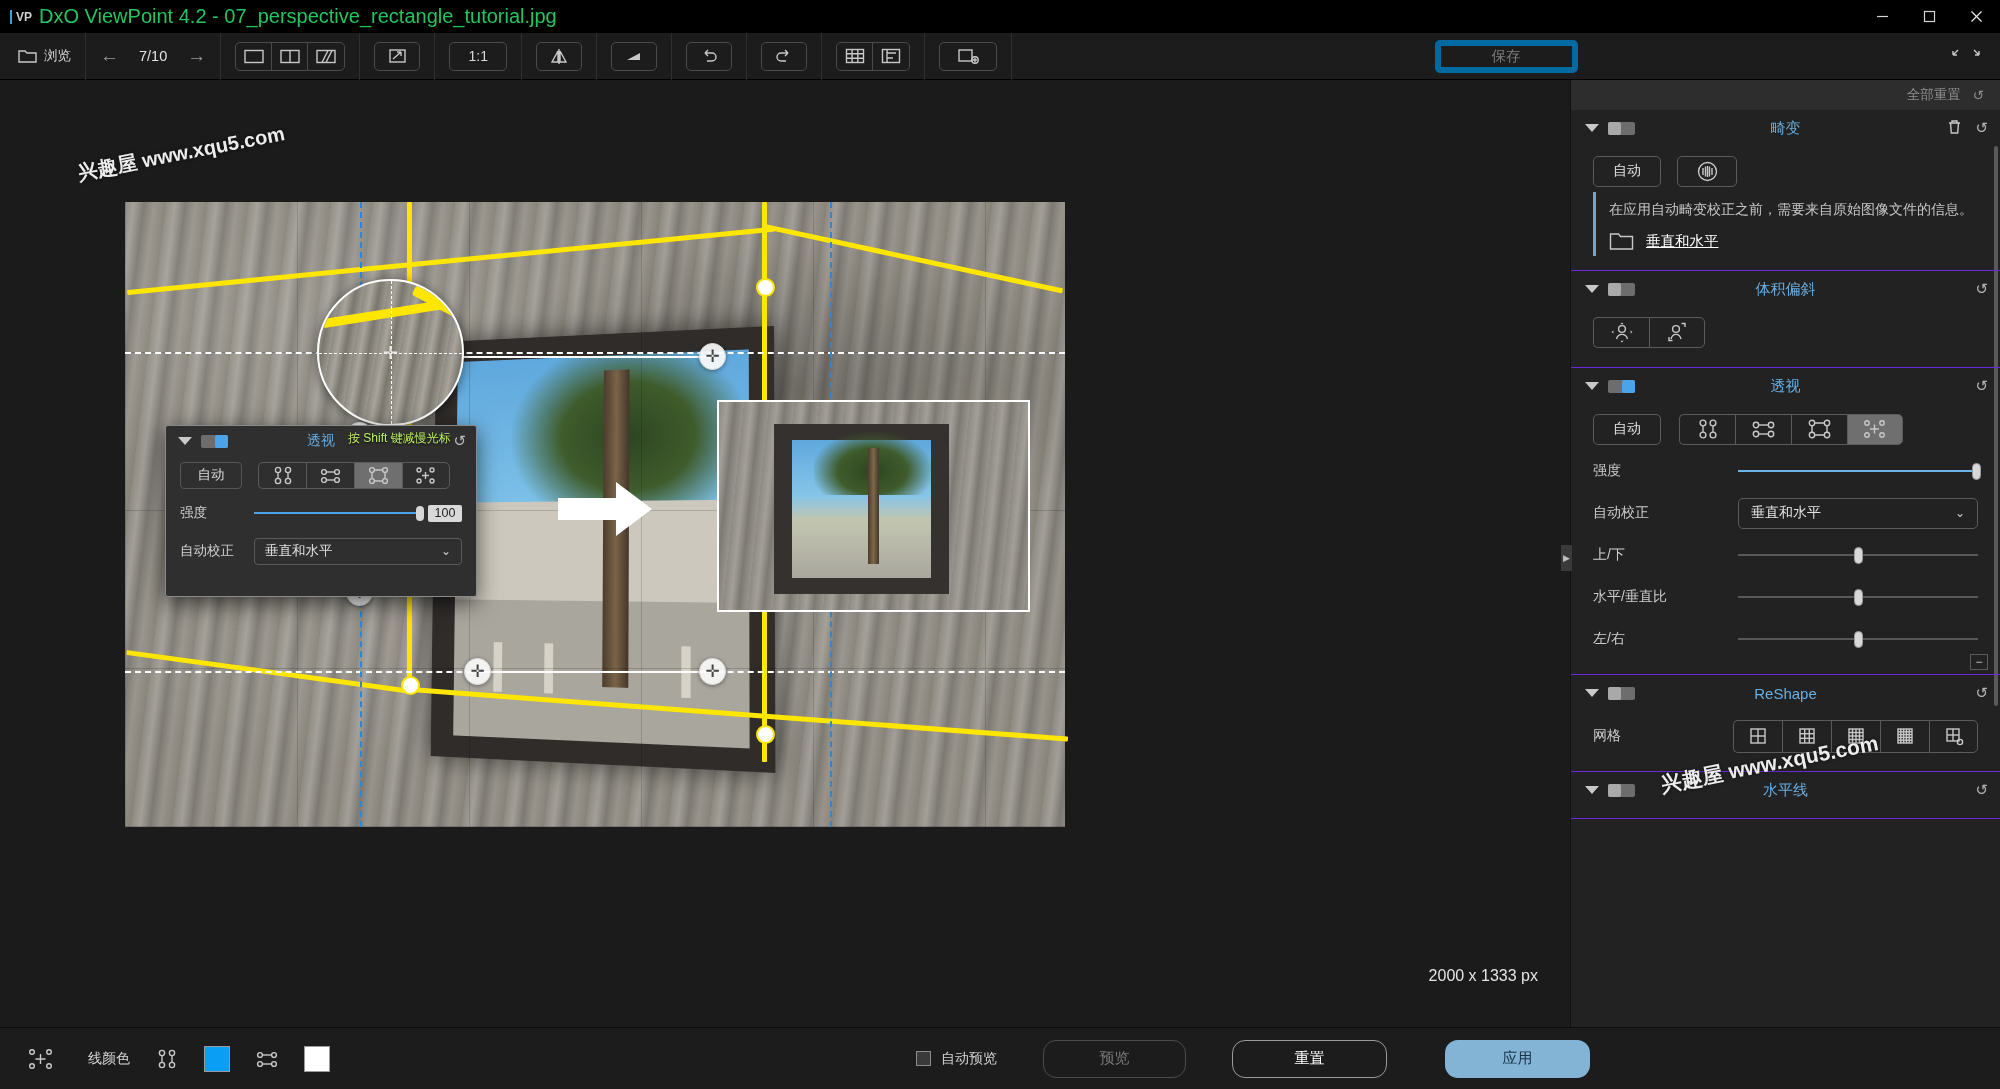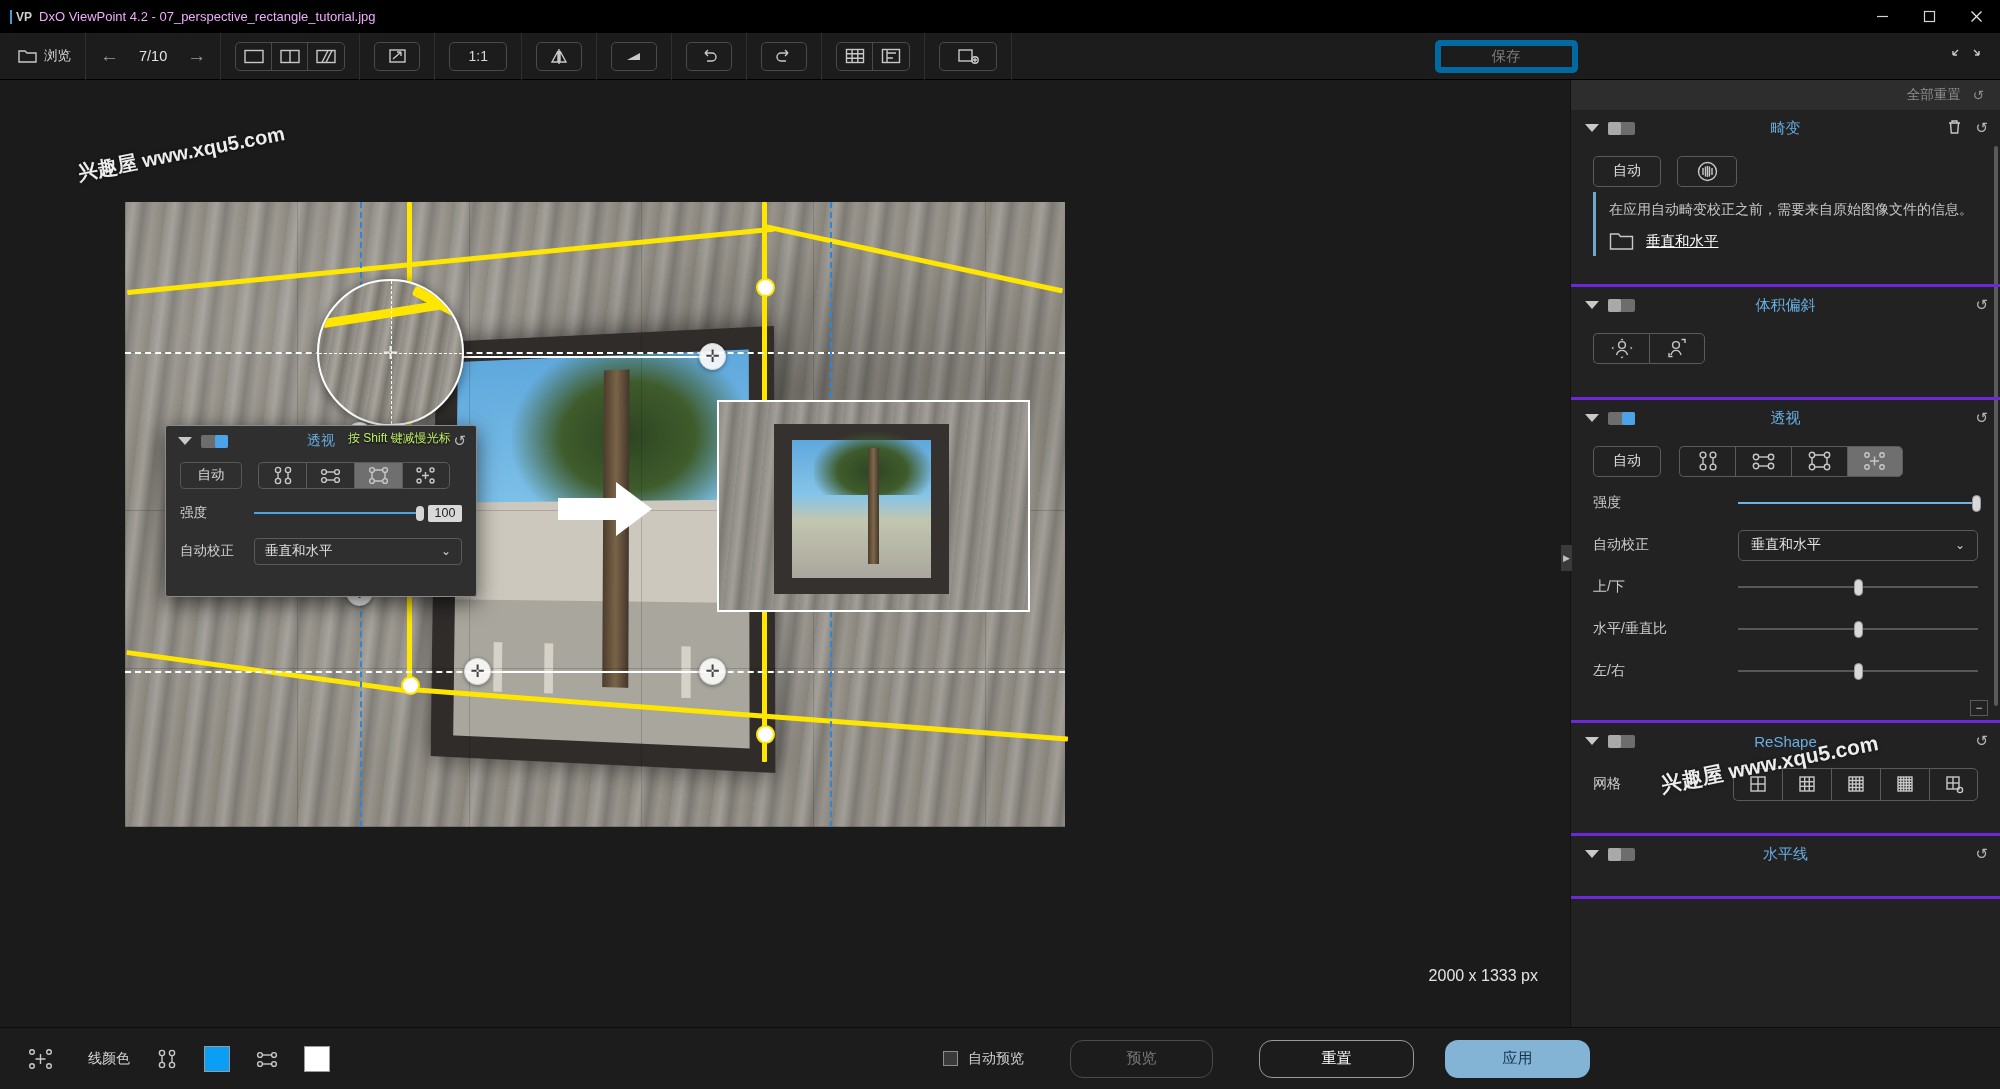--- a/index.html
+++ b/index.html
@@ -14,21 +14,21 @@
 
   
   .titlebar {
     height:33px; background:#000; display:flex; align-items:center;
     flex:0 0 33px; position:relative;
   }
   .titlebar .vp-logo {
     margin-left:10px; font-size:12px; color:#cfcfcf; font-weight:bold;
     border-left:2px solid #3f9fd0; padding-left:4px; line-height:14px;
   }
-  .titlebar .title-text { margin-left:7px; font-size:13px; color:#f0abfc; }
+  .titlebar .title-text { margin-left:7px; font-size:20px; color:#22c55e; }
   .winbtns { position:absolute; right:0; top:0; height:33px; display:flex; }
   .winbtn { width:47px; height:33px; display:flex; align-items:center; justify-content:center;
             color:#d5d5d5; font-size:15px; }
 
   
   .menubar { height:30px; flex:0 0 30px; background:#2b2b2b; display:flex; align-items:center;
              padding-left:14px; border-bottom:1px solid #1d1d1d; }
   .menu-item { font-size:14.5px; color:#dcdcdc; padding:4px 14px; margin-right:9px; }
 
   
@@ -159,21 +159,21 @@
   .shift-tip { position:absolute; left:348px; top:350px; font-size:12px; color:#bef264; z-index:45;
                text-shadow:0 1px 2px #000; }
 
   
   .rightpanel { width:430px; flex:0 0 430px; background:#222222; display:flex; flex-direction:column;
                 border-left:1px solid #111; position:relative; }
   .rp-top { height:30px; background:#2d2d2d; display:flex; align-items:center; justify-content:flex-end;
             padding-right:16px; gap:12px; flex:0 0 30px;}
   .rp-top .lbl { font-size:13.5px; color:#8d8d8d; }
   .rp-scroll { flex:1; overflow:hidden; position:relative; }
-  .section { border-bottom:3px solid #6d28d9; padding-bottom:24px; position:relative; }
+  .section { border-bottom:1px solid #6d28d9; padding-bottom:10px; position:relative; }
   .sec-head { height:36px; display:flex; align-items:center; padding:0 14px; position:relative; }
   .sec-title { position:absolute; left:0; right:0; text-align:center; font-size:15px; color:#69aee2; }
   .sec-icons { position:absolute; right:12px; display:flex; gap:13px; align-items:center; color:#b4b4b4;
                font-size:15px; }
   .sec-body { padding:4px 22px 4px 22px; position:relative; }
   .accent-bar { position:absolute; left:0; top:0; bottom:0; width:3px; background:#6fa8cc; }
   .row { display:flex; align-items:center; min-height:42px; }
   .auto-btn { width:68px; height:31px; border:1px solid #5b5b5b; border-radius:5px;
               display:flex; align-items:center; justify-content:center; font-size:14px; color:#e0e0e0; }
   .icon-btn { width:56px; height:31px; border:1px solid #5b5b5b; border-right:none;
@@ -827,16 +827,16 @@
         </svg>
     </div>
     <div class="swatch" style="background:#ffffff"></div>
 
     <div class="bb-check">
       <div class="chk"></div>
       <span>自动预览</span>
     </div>
     <div class="bb-btn bb-preview" style="margin-left:28px">预览</div>
     <div class="bb-btn bb-reset" style="margin-left:28px">重置</div>
-    <div class="bb-btn bb-apply" style="margin-left:13px">应用</div>
+    <div class="bb-btn bb-apply" style="margin-left:40px">应用</div>
     <div class="bottom-right-pad"></div>
   </div>
 </div>
 
 </body></html>

